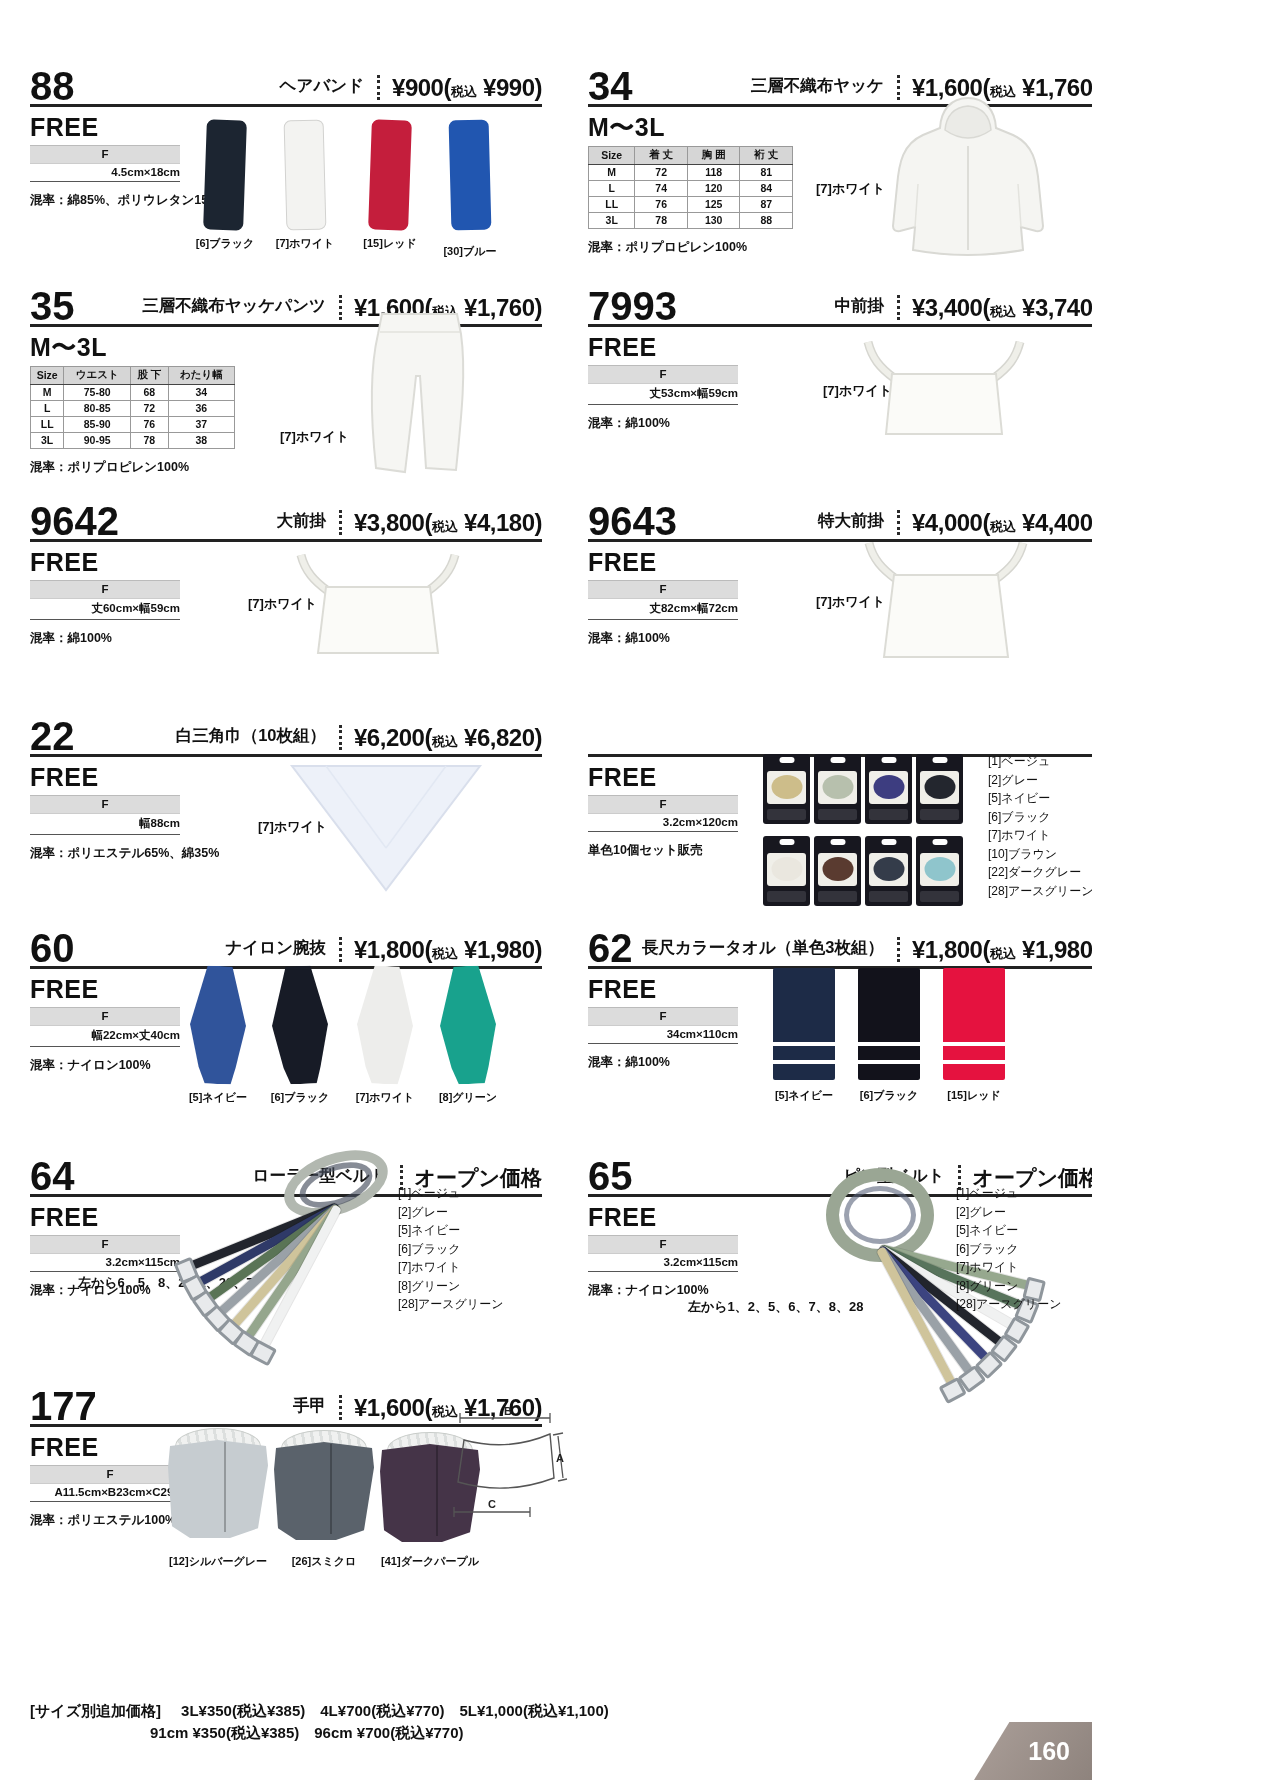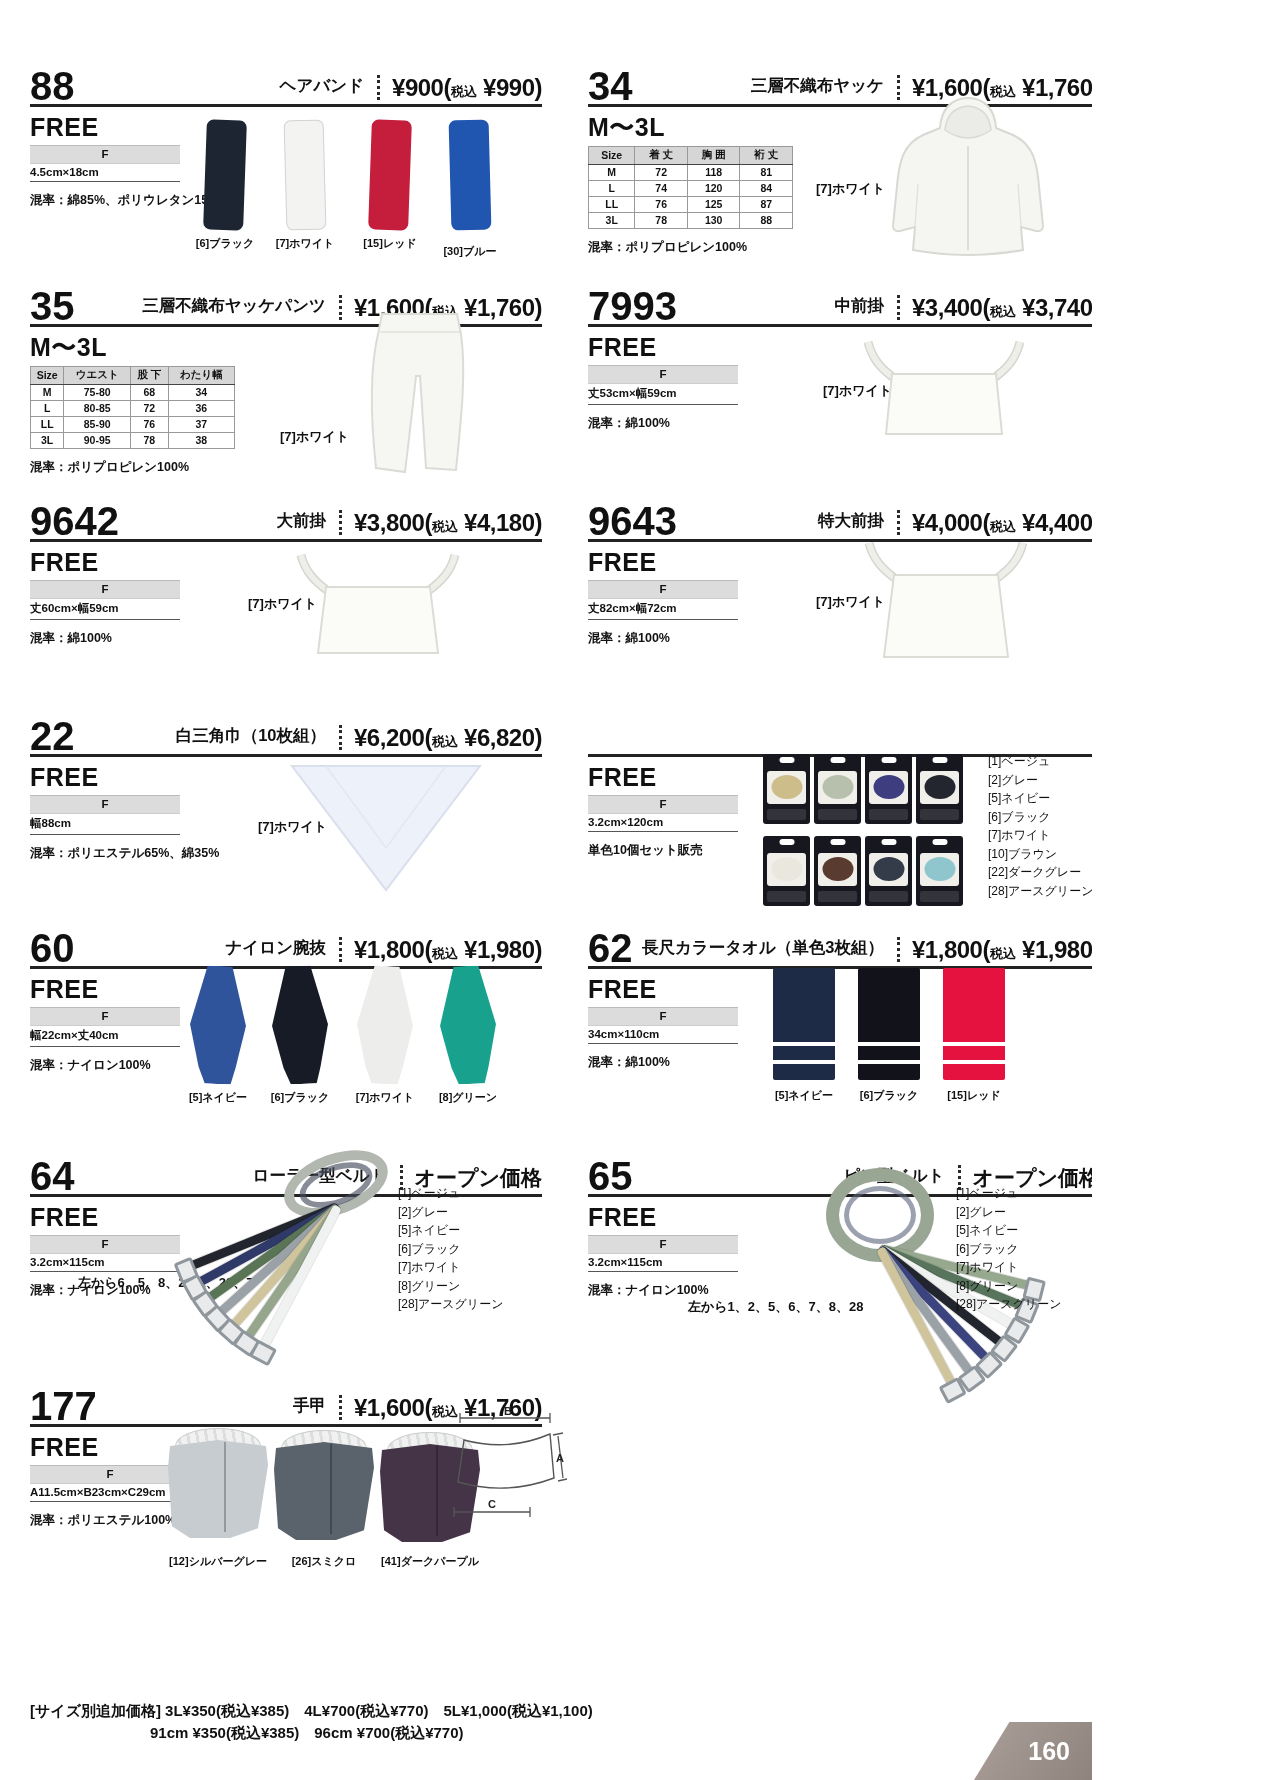--- a/index.html
+++ b/index.html
@@ -13,21 +13,21 @@
 .pdots{width:0;border-left:3px dotted #2a2a2a;height:25px;margin:0 12px 4px 13px}
 .pprice{text-align:right;font-weight:bold;white-space:nowrap;padding-bottom:2px}
 .pprice .big{font-size:24px;letter-spacing:-.5px}
 .pprice .small{font-size:13px}
 .pprice .open{font-size:21px}
 .prule{position:absolute;left:0;right:0;top:46px;border-top:3px solid #222}
 .spec{position:absolute;left:0;top:56px}
 .sizelabel{font-size:25px;font-weight:bold;letter-spacing:.5px;line-height:1.1}
 .fbox{width:150px;margin-top:3px;border-bottom:1.5px solid #555}
 .fbox .frow{background:#dcdcdc;text-align:center;font-size:11.5px;font-weight:bold;padding:2.5px 0;border-top:1px solid #bbb}
-.fbox .drow{text-align:left;font-size:11.5px;font-weight:bold;padding:2.5px 0;border-top:1px solid #ccc}
+.fbox .drow{text-align:right;font-size:11.5px;font-weight:bold;padding:2.5px 0;border-top:1px solid #ccc}
 .material{font-size:12.5px;font-weight:bold;margin-top:10px;white-space:nowrap}
 .sizetable{margin-top:4px;border-collapse:collapse;width:205px;border:1.5px solid #555}
 .sizetable th,.sizetable td{border:1px solid #999;font-size:10.5px;font-weight:bold;text-align:center;padding:1.5px 0}
 .sizetable th{background:#d6d6d6;border-bottom:1.5px solid #444}
 .cap{position:absolute;font-size:11px;font-weight:bold;white-space:nowrap;text-align:center}
 .caplg{position:absolute;font-size:13px;font-weight:bold;white-space:nowrap}
 .cline{font-size:12px;font-weight:normal;line-height:18.5px;white-space:nowrap}
 .clist{position:absolute}
 .note{position:absolute;font-size:13px;font-weight:bold;white-space:nowrap}
 .band{position:absolute;width:40px;height:110px;border-radius:7px}
@@ -45,21 +45,21 @@
 .strap.from-left{transform-origin:0 50%}
 .strap.from-right::after{content:"";position:absolute;left:-9px;top:-4px;width:13px;height:16px;border:3px solid #8f969c;border-radius:3px;background:#e8eaec}
 .strap.from-left::after{content:"";position:absolute;right:-9px;top:-4px;width:13px;height:16px;border:3px solid #8f969c;border-radius:3px;background:#e8eaec}
 .ring{position:absolute;border-radius:50%}
 .guard{position:absolute;width:100px;height:110px}
 .guard-lining{position:absolute;top:0;left:7px;right:7px;height:36px;border-radius:50%;background:repeating-linear-gradient(80deg,#f0f1f0 0 6px,#dcdfde 6px 9px);border:1px solid #c8ccc9}
 .guard-body{position:absolute;left:0;right:0;top:12px;bottom:0;clip-path:polygon(2% 6%,50% 0,98% 6%,100% 26%,90% 90%,62% 100%,22% 100%,4% 88%,0 28%)}
 .guard-seam{position:absolute;top:14px;bottom:6px;left:56%;width:2px;background:rgba(0,0,0,.25)}
 .footer{position:absolute;left:30px;top:1702px;font-size:15px;font-weight:bold}
 .fline2{margin-left:120px;margin-top:3px}
-.flabel{margin-right:4px}
+.flabel{margin-right:20px}
 .pagebadge{position:absolute;right:0;bottom:0;width:118px;height:58px;background:linear-gradient(125deg,#ab9f99 0%,#8e837d 100%);clip-path:polygon(30% 0,100% 0,100% 100%,0 100%);color:#fff;font-size:25px;font-weight:bold;display:flex;align-items:center;justify-content:flex-end;padding-right:22px}
 svg{display:block}
 </style>
 </head>
 <body>
 
 <div class="page">
 
   <section class="product" style="left:30px;top:58px;width:512px;height:215px">
     <div class="phead">

